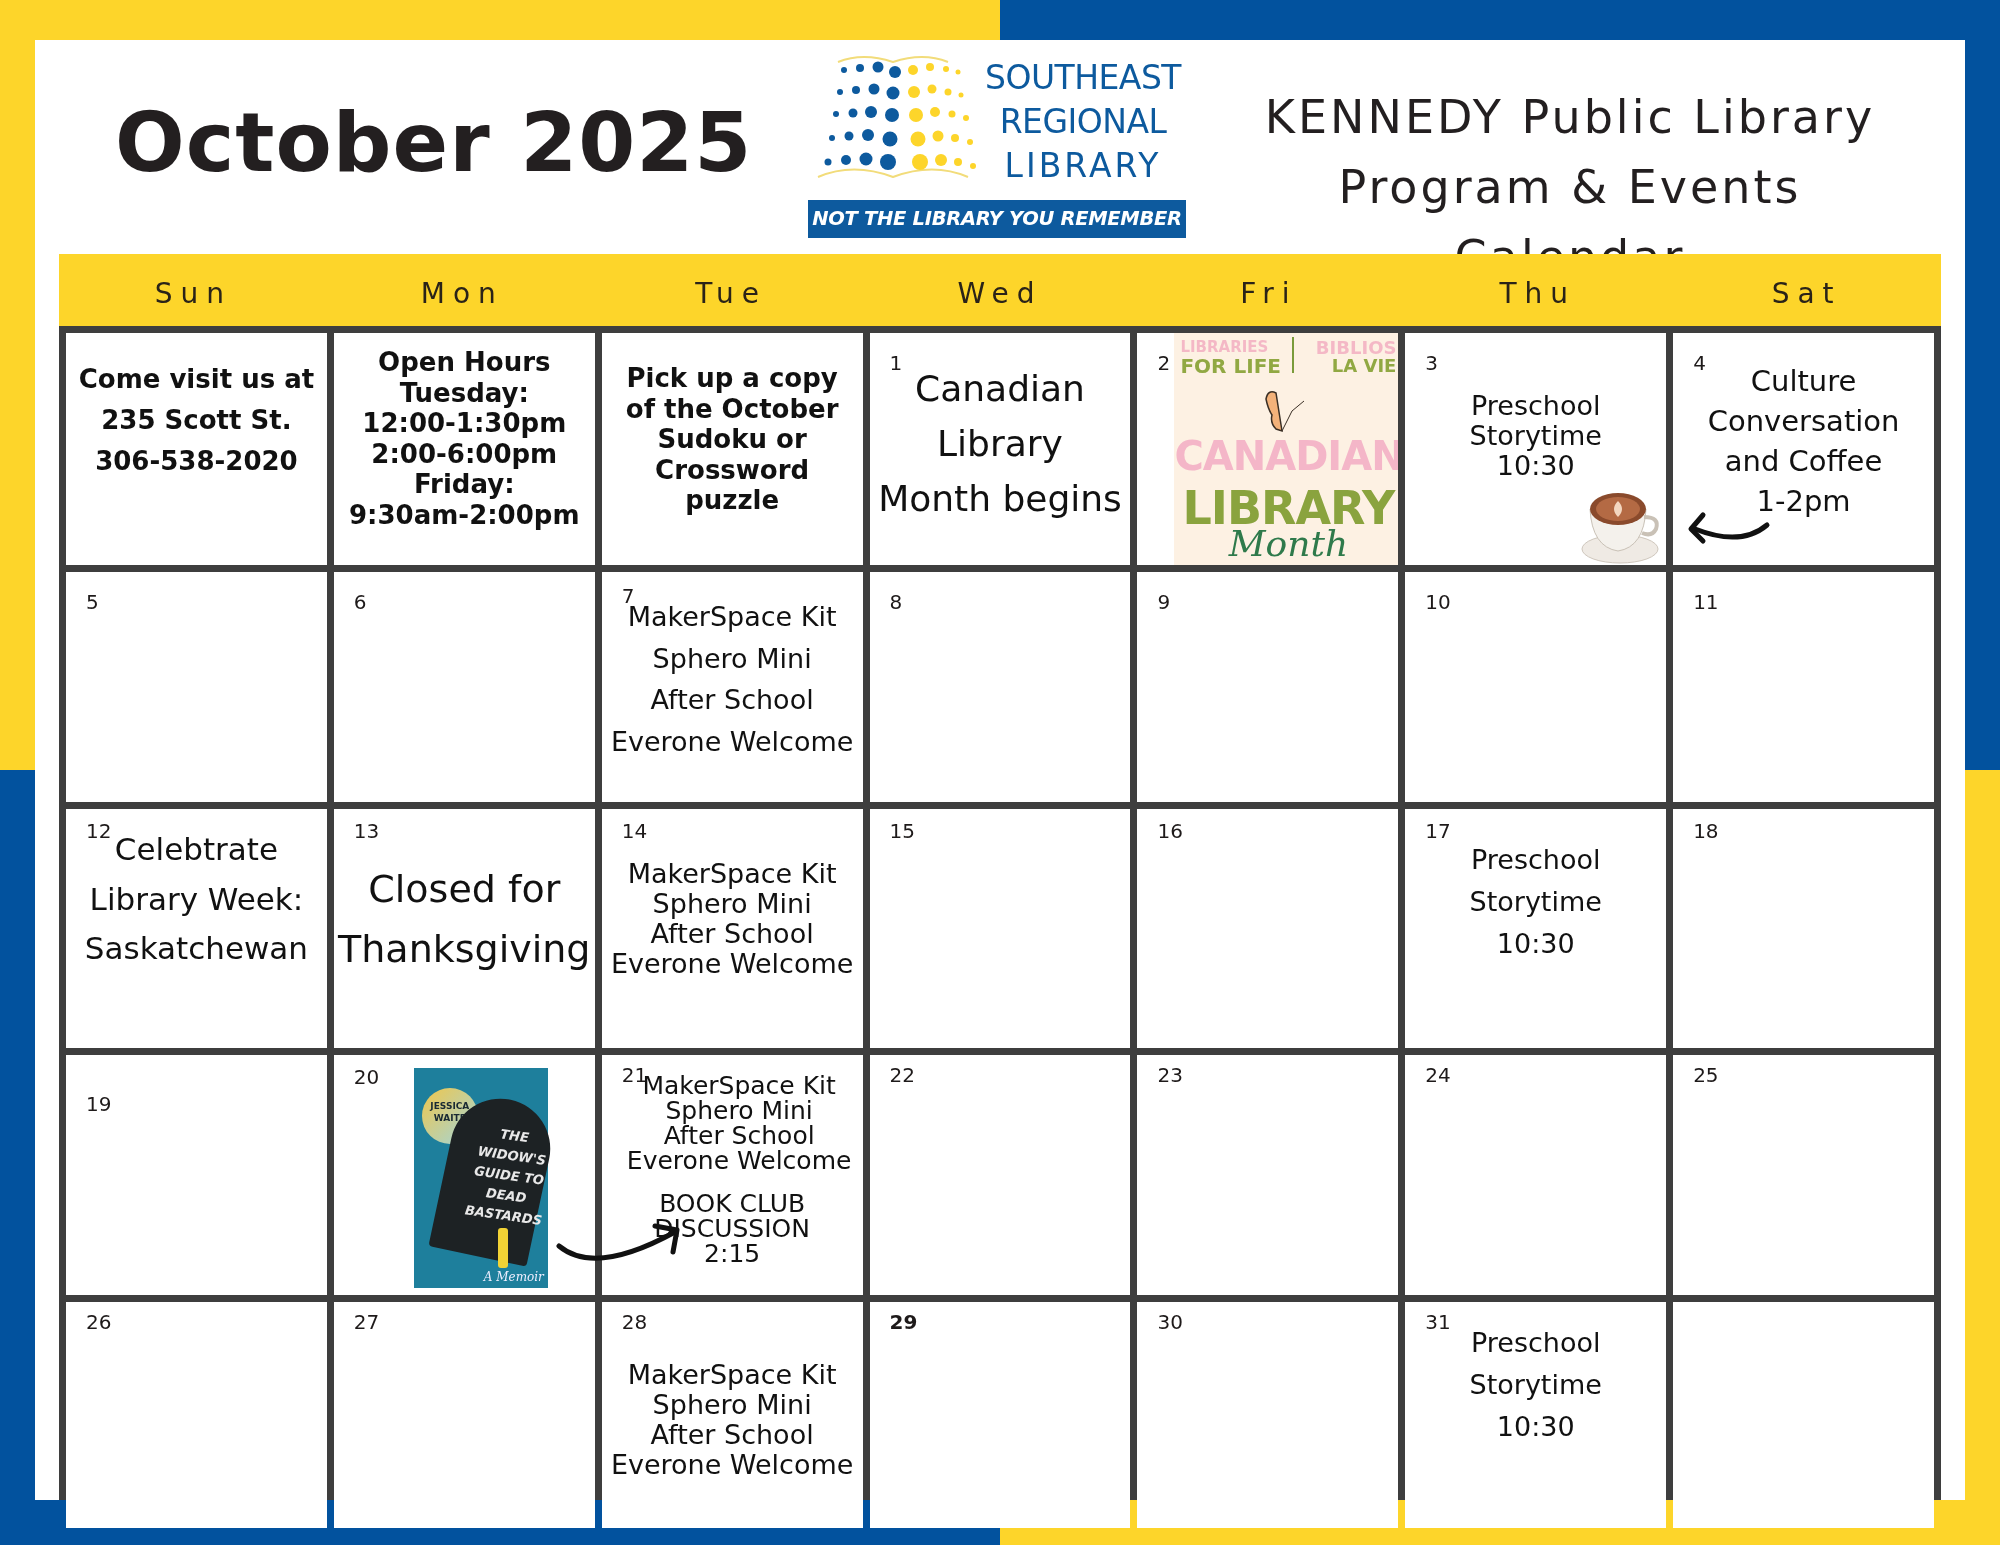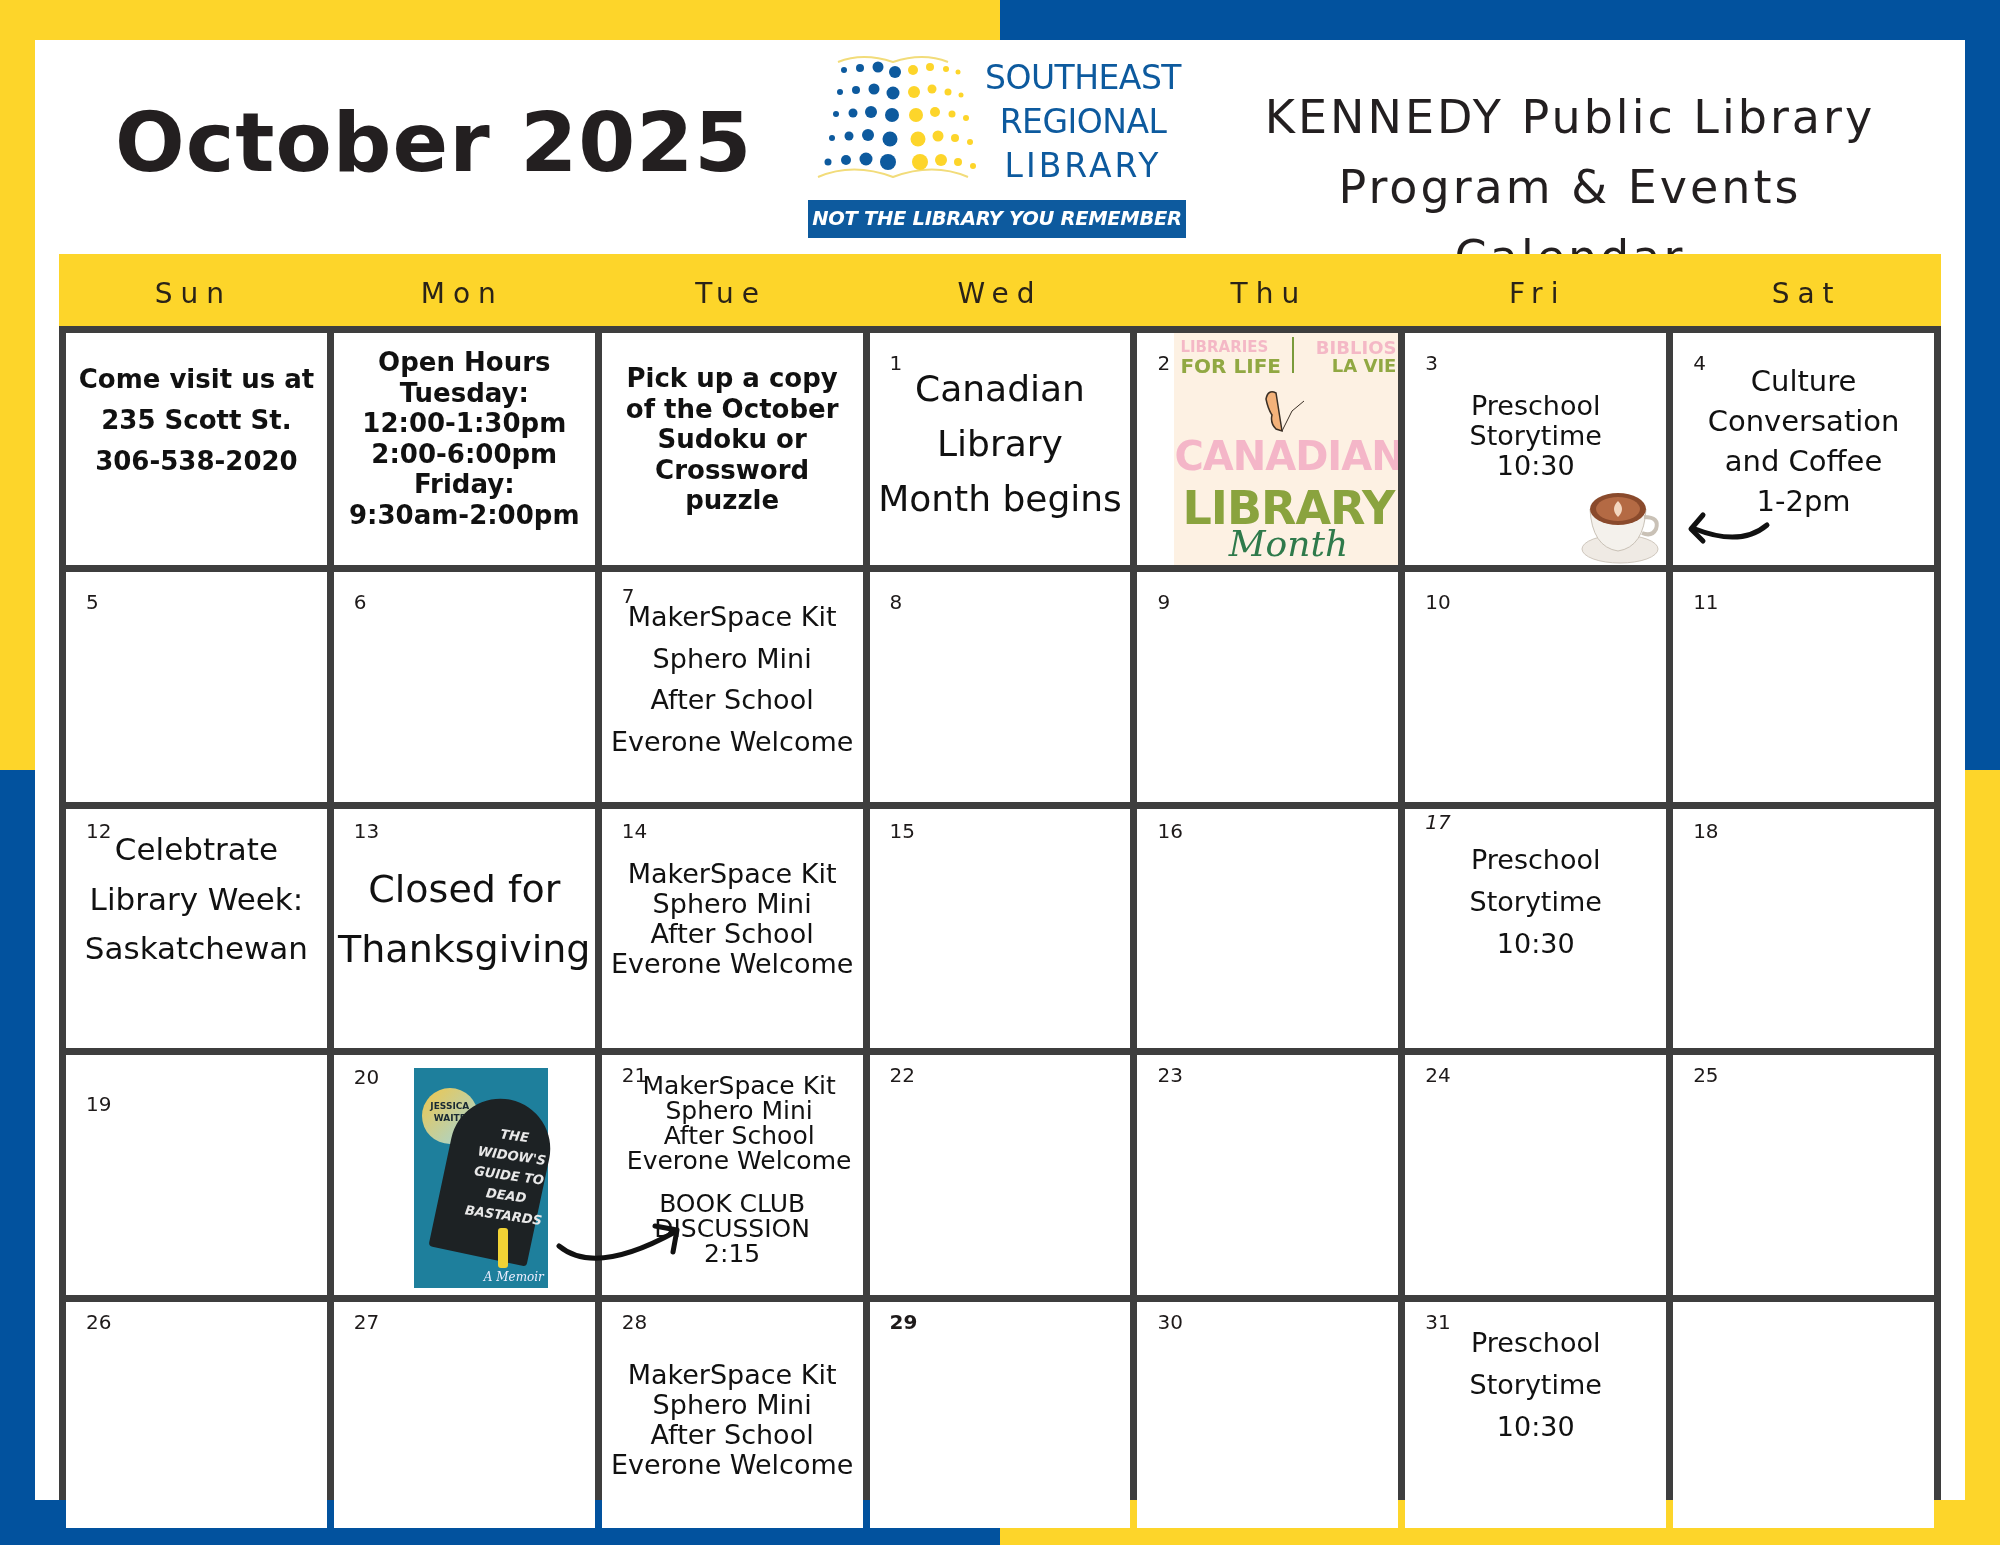--- a/index.html
+++ b/index.html
@@ -112,22 +112,22 @@
 <div class="lib-title">
   <span style="display:block">KENNEDY Public Library</span>
   <span style="display:block">Program &amp; Events Calendar</span>
 </div>
 
 <div class="weekbar">
   <div class="wd">Sun</div>
   <div class="wd">Mon</div>
   <div class="wd">Tue</div>
   <div class="wd">Wed</div>
+  <div class="wd">Fri</div>
   <div class="wd">Thu</div>
-  <div class="wd">Fri</div>
   <div class="wd">Sat</div>
 </div>
 
 <div class="grid">
 
   <div class="cell">
     <div class="ev bold" style="top:26px;font-size:26px;line-height:41px;">
       <span>Come visit us at</span>
       <span>235 Scott St.</span>
       <span>306-538-2020</span>
@@ -259,21 +259,21 @@
       <span>Everone Welcome</span>
     </div>
   </div>
   <div class="cell">
       <div class="daynum" style="top:10px;">15</div>
     </div>
   <div class="cell">
       <div class="daynum" style="top:10px;">16</div>
     </div>
   <div class="cell">
-    <div class="daynum" style="top:1px;font-style:italic;">17</div>
+    <div class="daynum" style="top:10px;">17</div>
     <div class="ev" style="top:30px;font-size:27px;line-height:42px;">
       <span>Preschool</span>
       <span>Storytime</span>
       <span>10:30</span>
     </div>
   </div>
   <div class="cell">
       <div class="daynum" style="top:10px;">18</div>
     </div>
 

